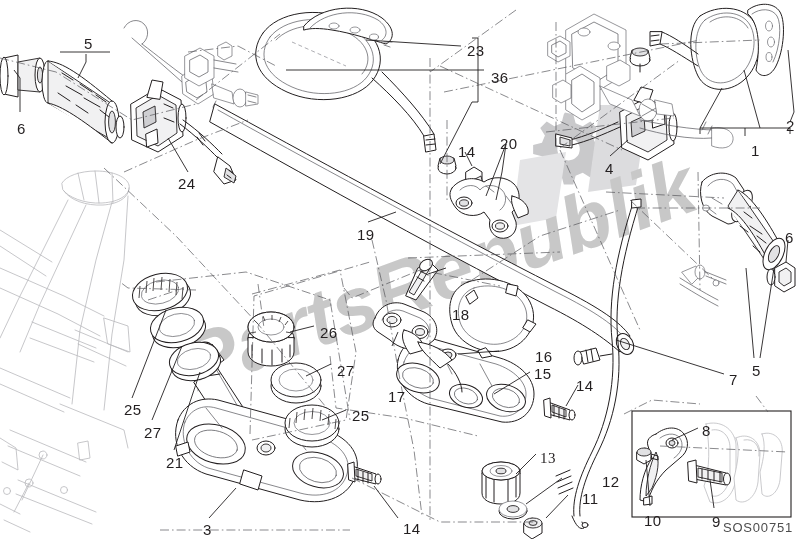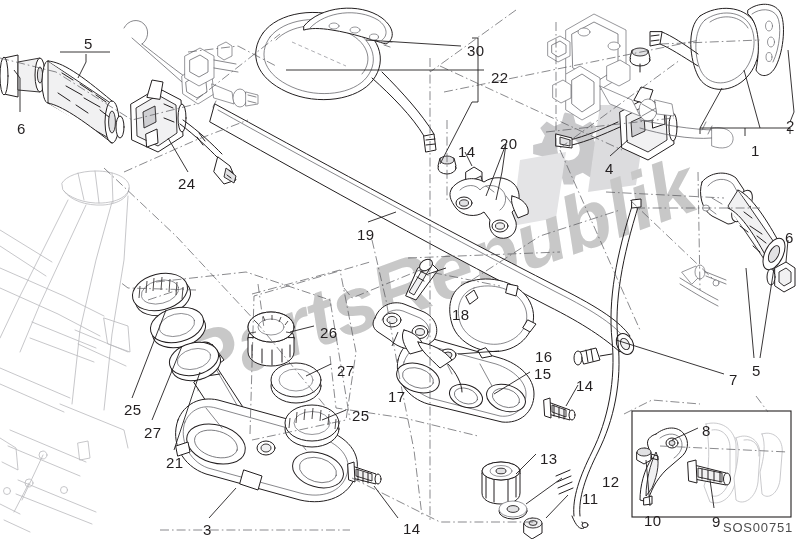--- a/index.html
+++ b/index.html
@@ -655,37 +655,37 @@
         <path class="lead" d="M650,506 L646,460"></path>
       </g>
 
     </g>
   </svg>
 
   <div id="callout-layer">
     <span class="callout" style="left:84px;  top:36px;">5</span>
     <span class="callout" style="left:17px;  top:121px;">6</span>
     <span class="callout" style="left:178px; top:176px;">24</span>
-    <span class="callout" style="left:467px; top:43px;">30</span>
-    <span class="callout" style="left:491px; top:70px;">22</span>
+    <span class="callout" style="left:467px; top:43px;">23</span>
+    <span class="callout" style="left:491px; top:70px;">36</span>
     <span class="callout" style="left:458px; top:144px;">14</span>
     <span class="callout" style="left:500px; top:136px;">20</span>
     <span class="callout" style="left:605px; top:161px;">4</span>
     <span class="callout" style="left:751px; top:143px;">1</span>
     <span class="callout" style="left:786px; top:118px;">2</span>
     <span class="callout" style="left:357px; top:227px;">19</span>
     <span class="callout" style="left:452px; top:266px;margin-top:41px;">18</span>
     <span class="callout" style="left:320px; top:325px;">26</span>
     <span class="callout" style="left:337px; top:363px;">27</span>
     <span class="callout" style="left:352px; top:408px;">25</span>
     <span class="callout" style="left:388px; top:353px;margin-top:36px;">17</span>
     <span class="callout" style="left:535px; top:349px;">16</span>
     <span class="callout" style="left:534px; top:366px;">15</span>
     <span class="callout" style="left:576px; top:378px;">14</span>
-    <span class="callout" style="left:540px; top:451px;">13</span>
+    <span class="callout" style="left:540px; top:451px;font-family:Liberation Serif, serif;">13</span>
     <span class="callout" style="left:566px; top:474px;margin-left:36px;">12</span>
     <span class="callout" style="left:571px; top:491px;margin-left:11px;">11</span>
     <span class="callout" style="left:403px; top:521px;">14</span>
     <span class="callout" style="left:203px; top:522px;">3</span>
     <span class="callout" style="left:166px; top:455px;">21</span>
     <span class="callout" style="left:144px; top:425px;">27</span>
     <span class="callout" style="left:124px; top:402px;">25</span>
     <span class="callout" style="left:729px; top:372px;">7</span>
     <span class="callout" style="left:752px; top:363px;">5</span>
     <span class="callout" style="left:785px; top:230px;">6</span>

